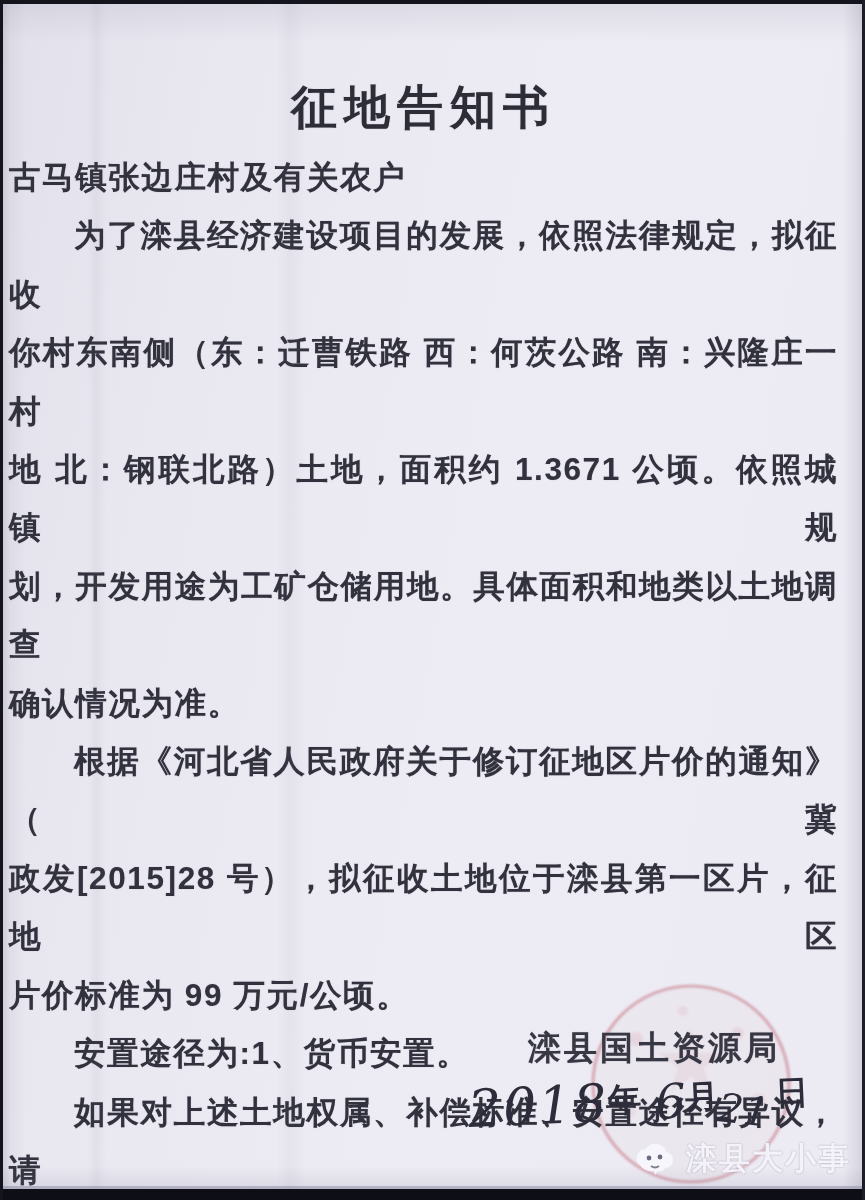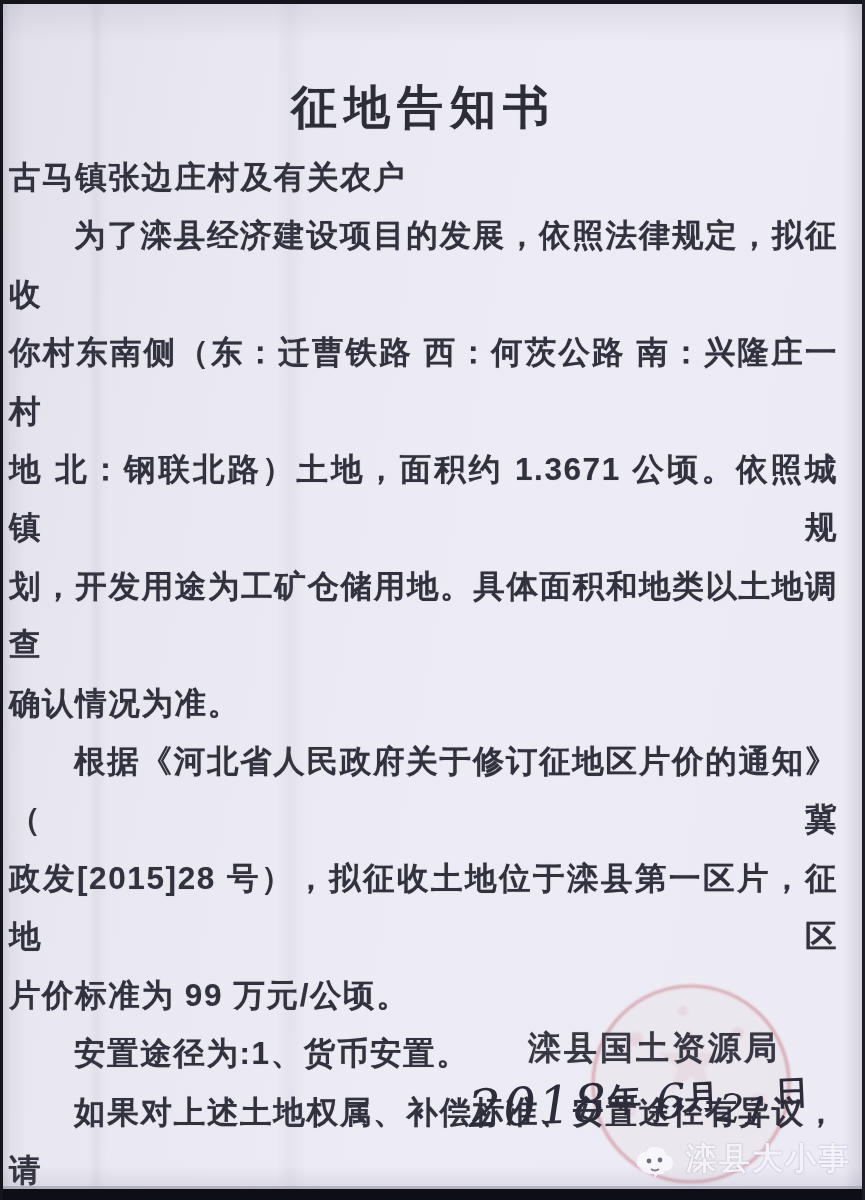--- a/index.html
+++ b/index.html
@@ -49,21 +49,21 @@
     font-family:"Liberation Sans","DejaVu Sans",sans-serif;}
   .sig-date .dm{font-size:48px;margin-left:14px;}
   .sig-date .dd{font-size:40px;display:inline-block;transform:rotate(9deg) translateY(9px);}
   .sig-date .dri{margin-left:6px;}
 
   .seal{position:absolute;z-index:1;left:588px;top:981px;width:206px;height:206px;
         filter:blur(1.1px);}
   .seal svg{display:block;}
 
   .watermark{position:absolute;z-index:5;right:14px;top:1138px;
-    display:flex;align-items:flex-end;gap:11px;}
+    display:flex;align-items:center;gap:11px;}
   .wm-logo{width:42px;height:36px;opacity:.93;}
   .wm-text{font-size:31px;font-weight:600;letter-spacing:2px;
     color:rgba(248,246,253,.95);
     text-shadow:0 0 2px rgba(70,70,95,.45),0 0 6px rgba(255,255,255,.35);}
 </style>
 </head>
 <body>
 
 <div class="photo">
 

